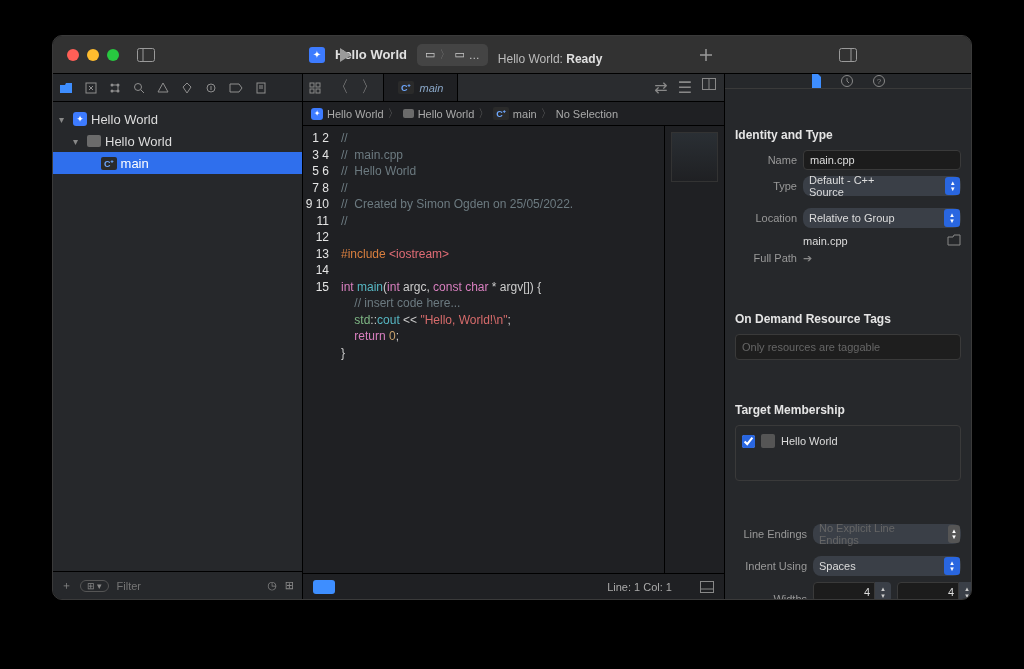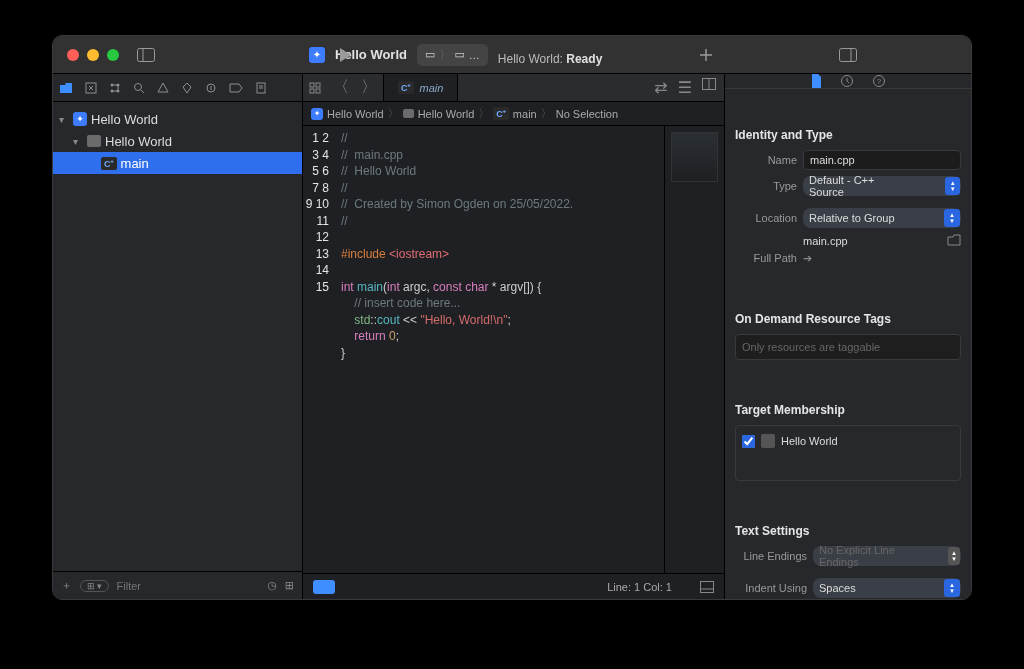--- a/index.html
+++ b/index.html
@@ -372,21 +372,20 @@
         <div class="target-box">
           <div class="tgt-row">
             <input type="checkbox" class="chk" checked="" style="">
             <span class="toolchain-ic"></span>
             <span>Hello World</span>
           </div>
         </div>
       </div>
 
       <div class="insp-section">
-        <span class="insp-hd">Text Settings</span>
         <div class="form-row">
           <span class="form-lbl" style="width:72px">Line Endings</span>
           <div class="form-select disabled">
             <span>No Explicit Line Endings</span>
               <span class="sel-arrows" style="background:#555">▴<br>▾</span>
           </div>
         </div>
         <div style="height:6px"></div>
         <div class="form-row">
           <span class="form-lbl" style="width:72px">Indent Using</span>

